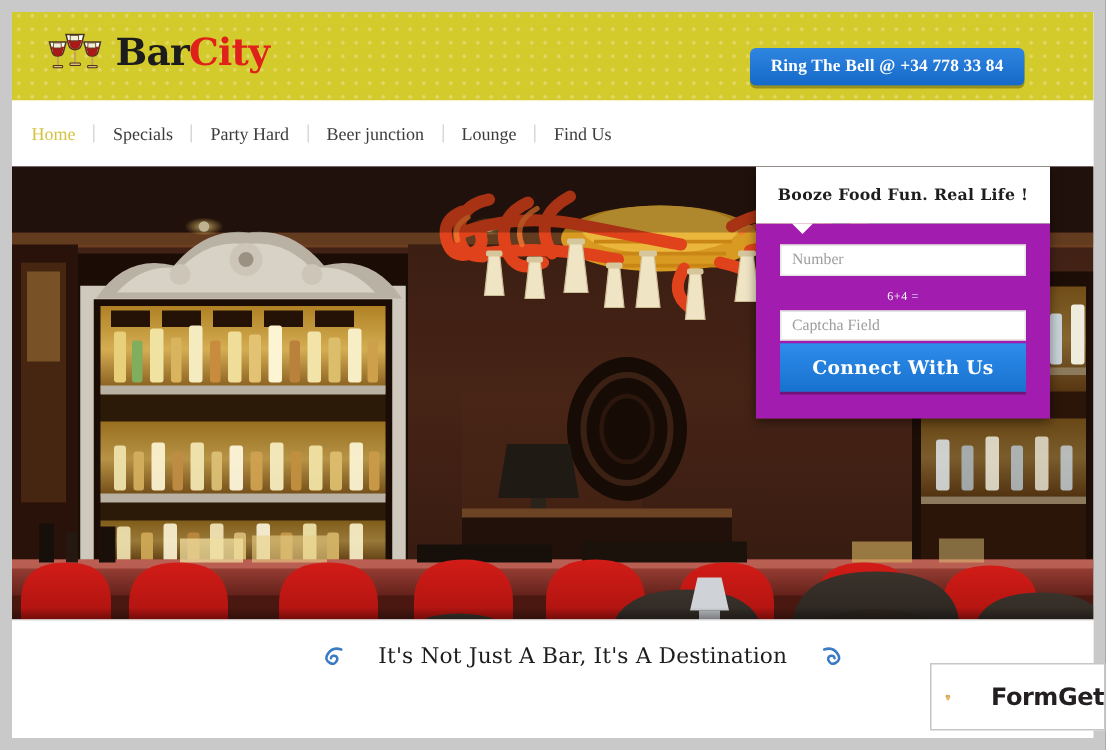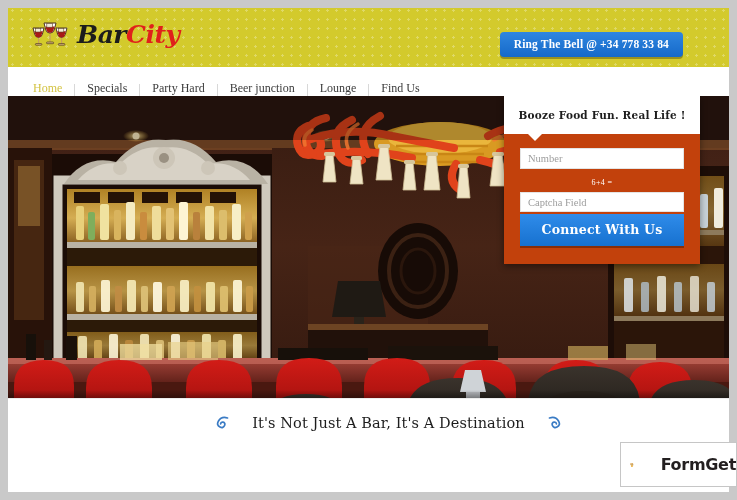--- a/index.html
+++ b/index.html
@@ -49,21 +49,20 @@
     align-items: center;
     gap: 7px;
   }
 
   .logo-glasses { width: 40px; height: 32px; display: block; }
 
   .logo-text {
     font-family: "DejaVu Serif", serif;
     font-size: 25px;
     font-weight: bold;
-    font-style: italic;
     letter-spacing: -0.5px;
     line-height: 1;
     white-space: nowrap;
   }
   .logo-bar  { color: #1c1c1c; }
   .logo-city { color: #e0201b; }
 
   .ring-btn {
     position: absolute;
     right: 46px;
@@ -79,25 +78,25 @@
     border: none;
     border-radius: 4px;
     box-shadow: 0 2px 0 rgba(0,0,0,0.28);
     cursor: pointer;
     white-space: nowrap;
   }
 
   
   .nav {
     position: relative;
-    height: 29px;
+    height: 44px;
     background: #ffffff;
     display: flex;
-    align-items: flex-end;
-    padding-left: 20px;
+    align-items: center;
+    padding-left: 8px;
   }
   .nav-item {
     font-family: "Liberation Serif", serif;
     font-size: 12px;
     color: #3b3b3b;
     text-decoration: none;
     padding: 0 12px;
     white-space: nowrap;
     cursor: pointer;
   }
@@ -155,21 +154,21 @@
     position: absolute;
     left: 24px;
     bottom: -7px;
     width: 0; height: 0;
     border-left: 7px solid transparent;
     border-right: 7px solid transparent;
     border-top: 7px solid #ffffff;
   }
 
   .form-body {
-    background: #c2410c;
+    background: #a21caf;
     padding: 14px 16px 18px;
   }
 
   .field {
     width: 100%;
     background: #ffffff;
     border: 1px solid #e4e4e4;
     font-family: "Liberation Serif", serif;
     font-size: 10.5px;
     color: #333;

